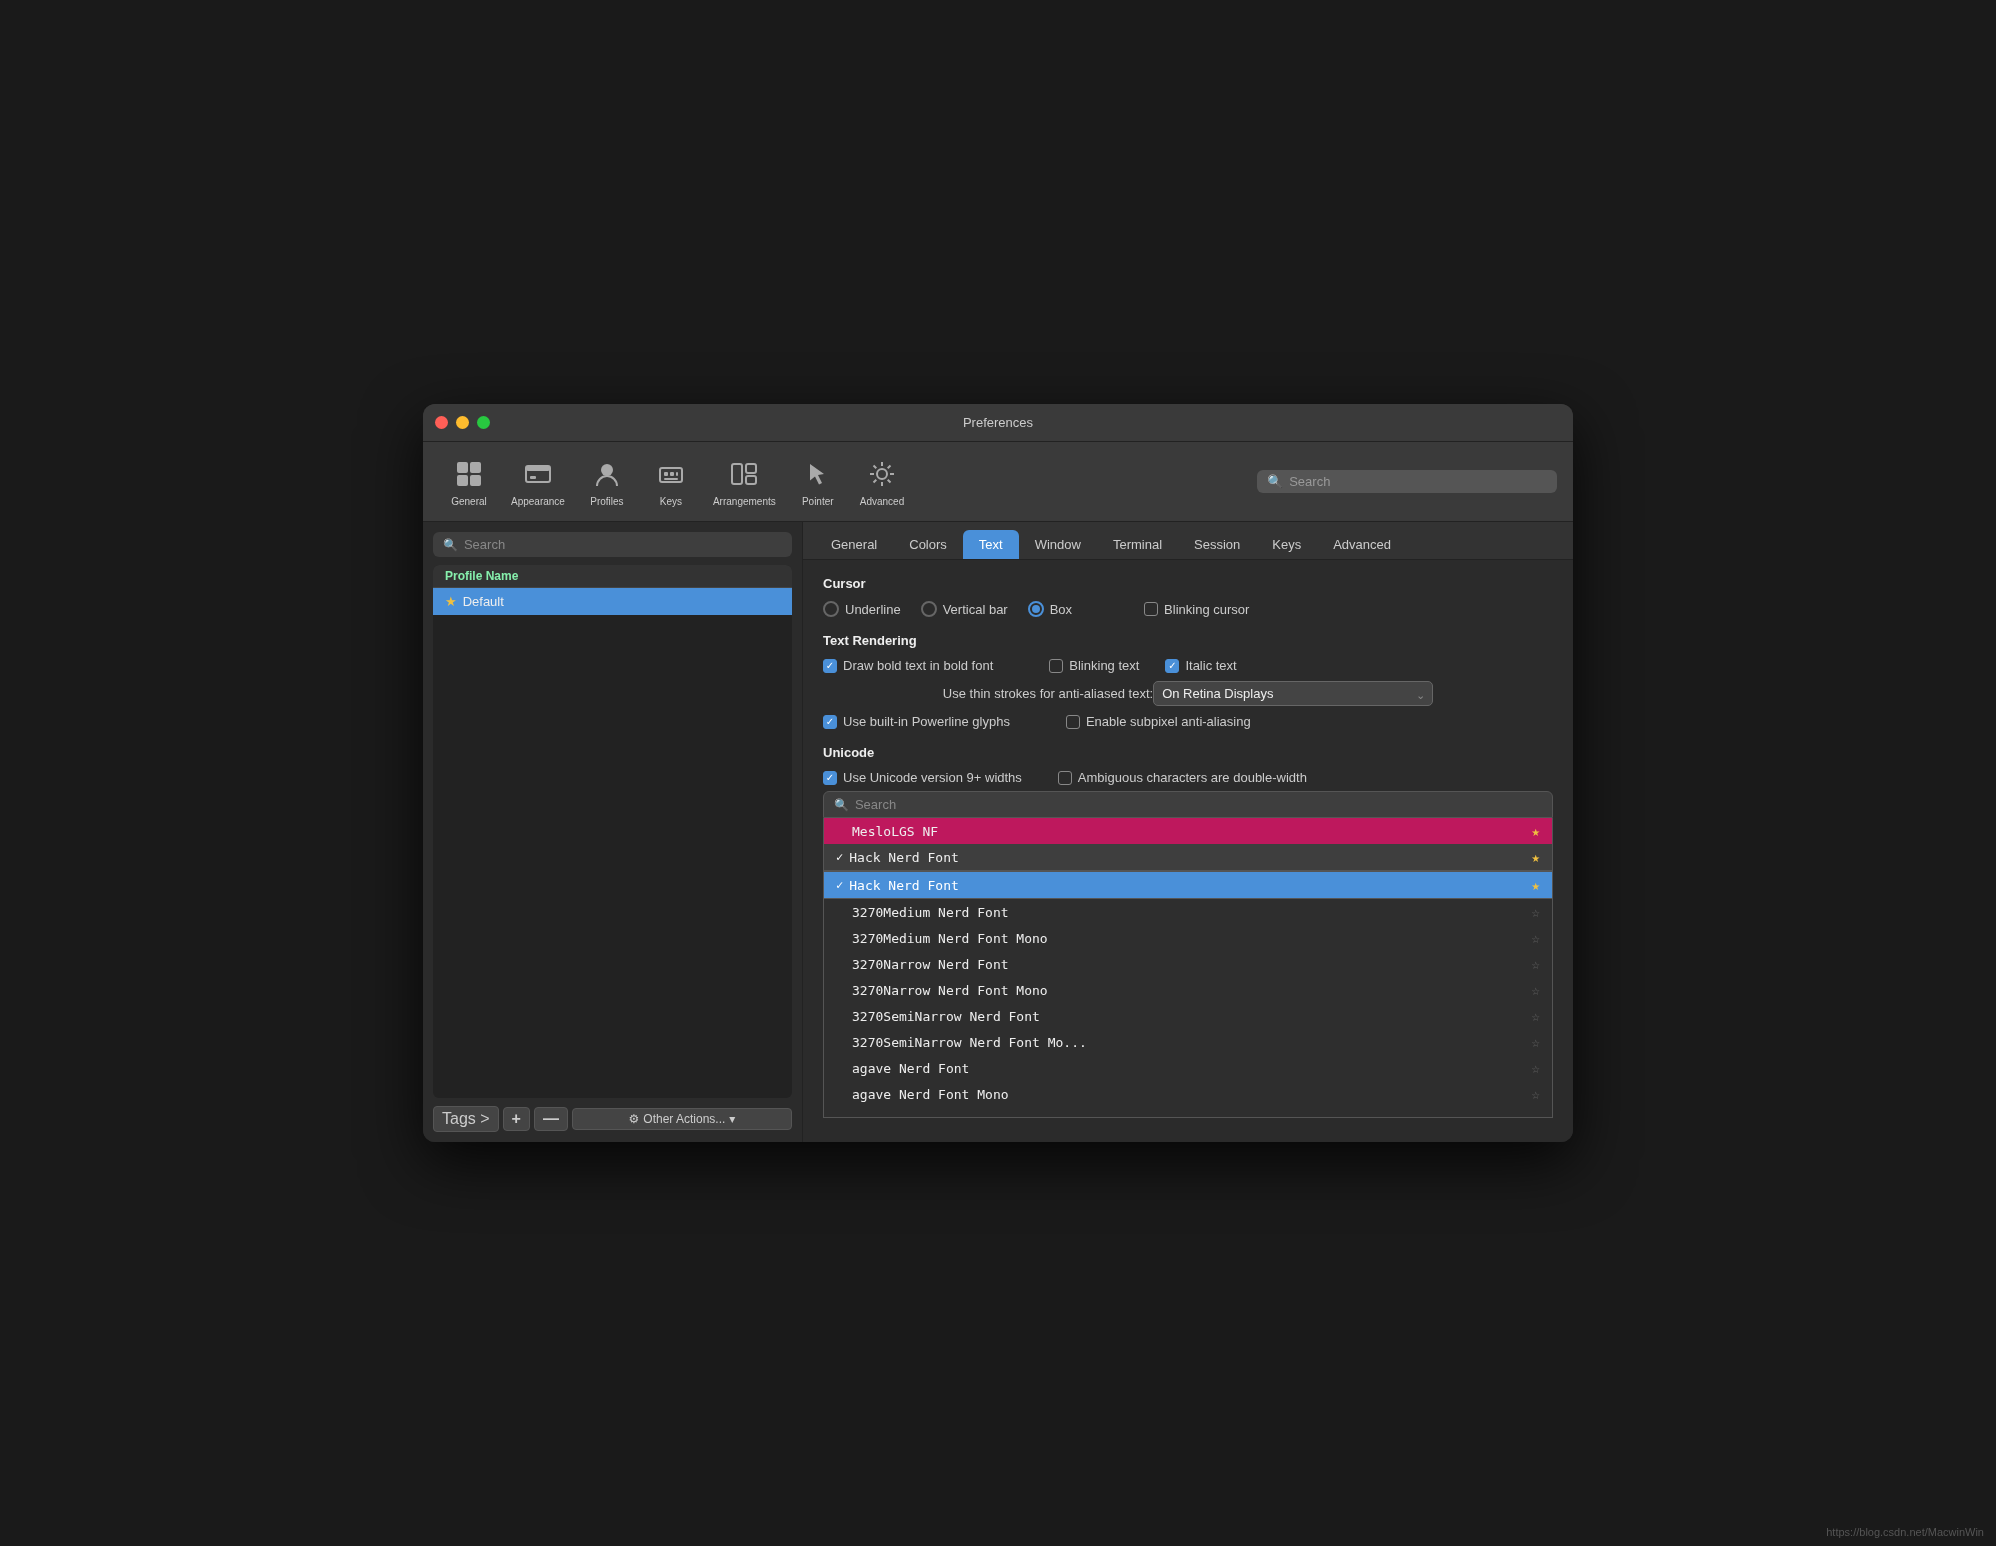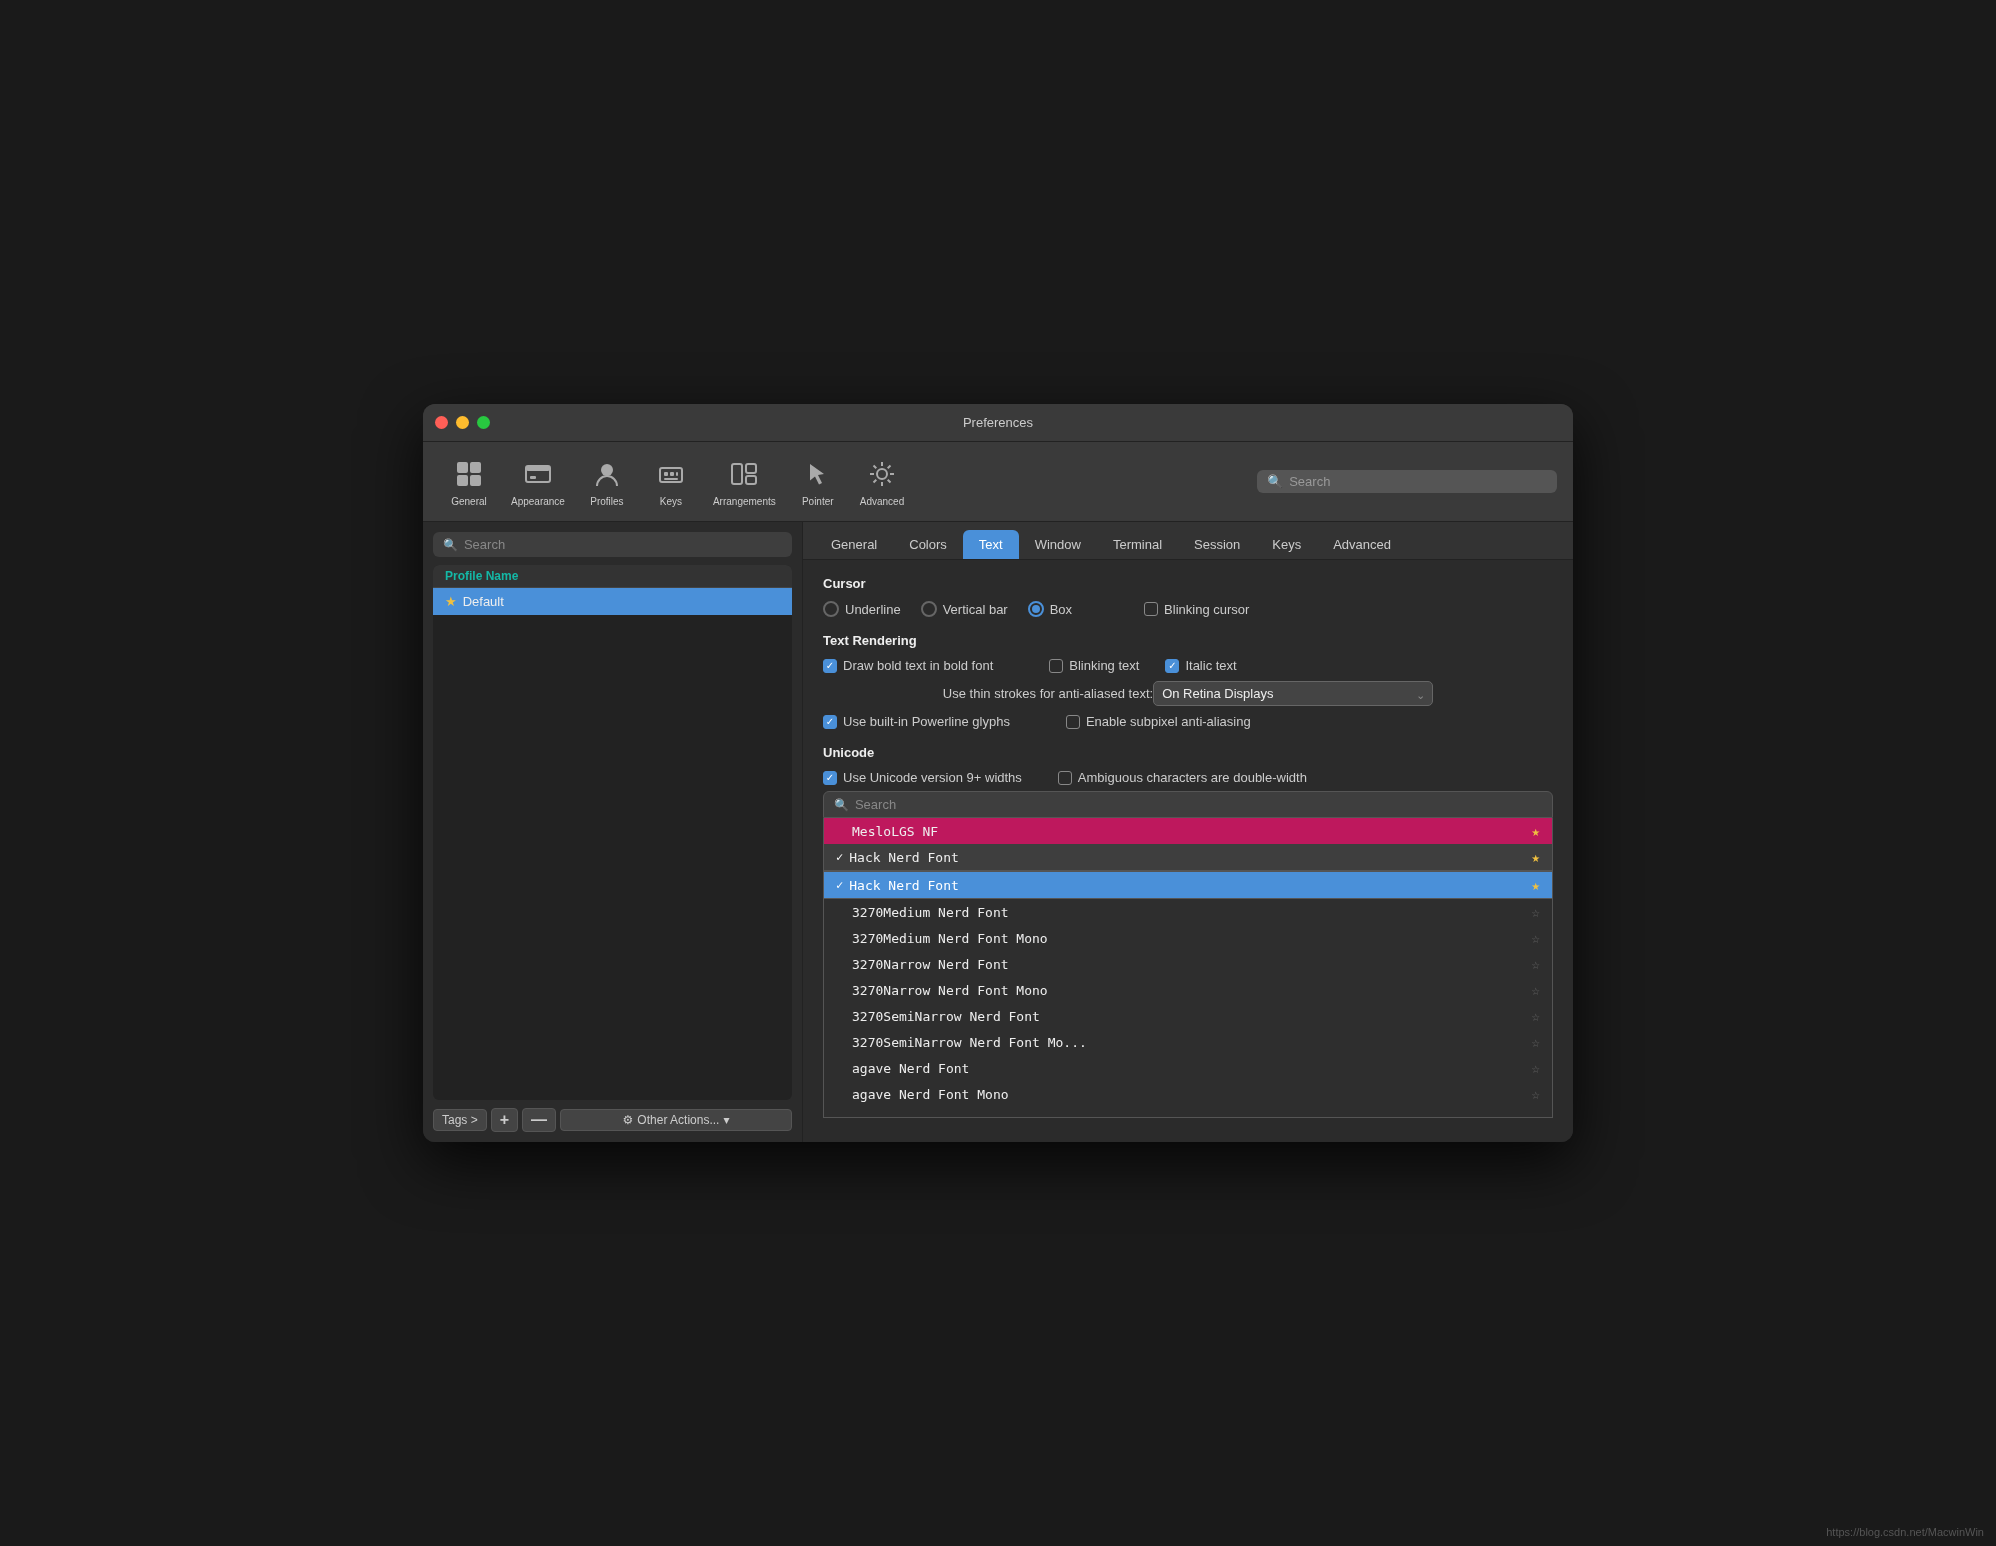--- a/index.html
+++ b/index.html
@@ -133,21 +133,21 @@
     .profile-table {
       flex: 1;
       background: #222;
       border-radius: 6px;
       overflow: hidden;
     }
     .profile-table-header {
       background: #333;
       padding: 4px 12px;
       font-size: 12px;
-      color: #14b8a6;
+      color: #86efac;
       font-weight: 600;
       border-bottom: 1px solid #444;
     }
     .profile-row {
       padding: 6px 12px;
       font-size: 13px;
       color: #eee;
       display: flex;
       align-items: center;
       gap: 6px;
@@ -165,21 +165,21 @@
       border: 1px solid #555;
       border-radius: 4px;
       color: #ccc;
       font-size: 12px;
       padding: 3px 8px;
       cursor: pointer;
       display: flex;
       align-items: center;
       gap: 4px;
     }
-    .action-btn.tag { font-size: 12px; }
+    .action-btn.tag { font-size: 16px; }
     .action-btn.plus { font-size: 16px; font-weight: bold; padding: 2px 8px; }
     .action-btn.minus { font-size: 16px; font-weight: bold; padding: 2px 8px; }
     .action-btn.other { flex: 1; justify-content: center; }
     .right-panel {
       flex: 1;
       display: flex;
       flex-direction: column;
       background: #2b2b2b;
       position: relative;
     }

